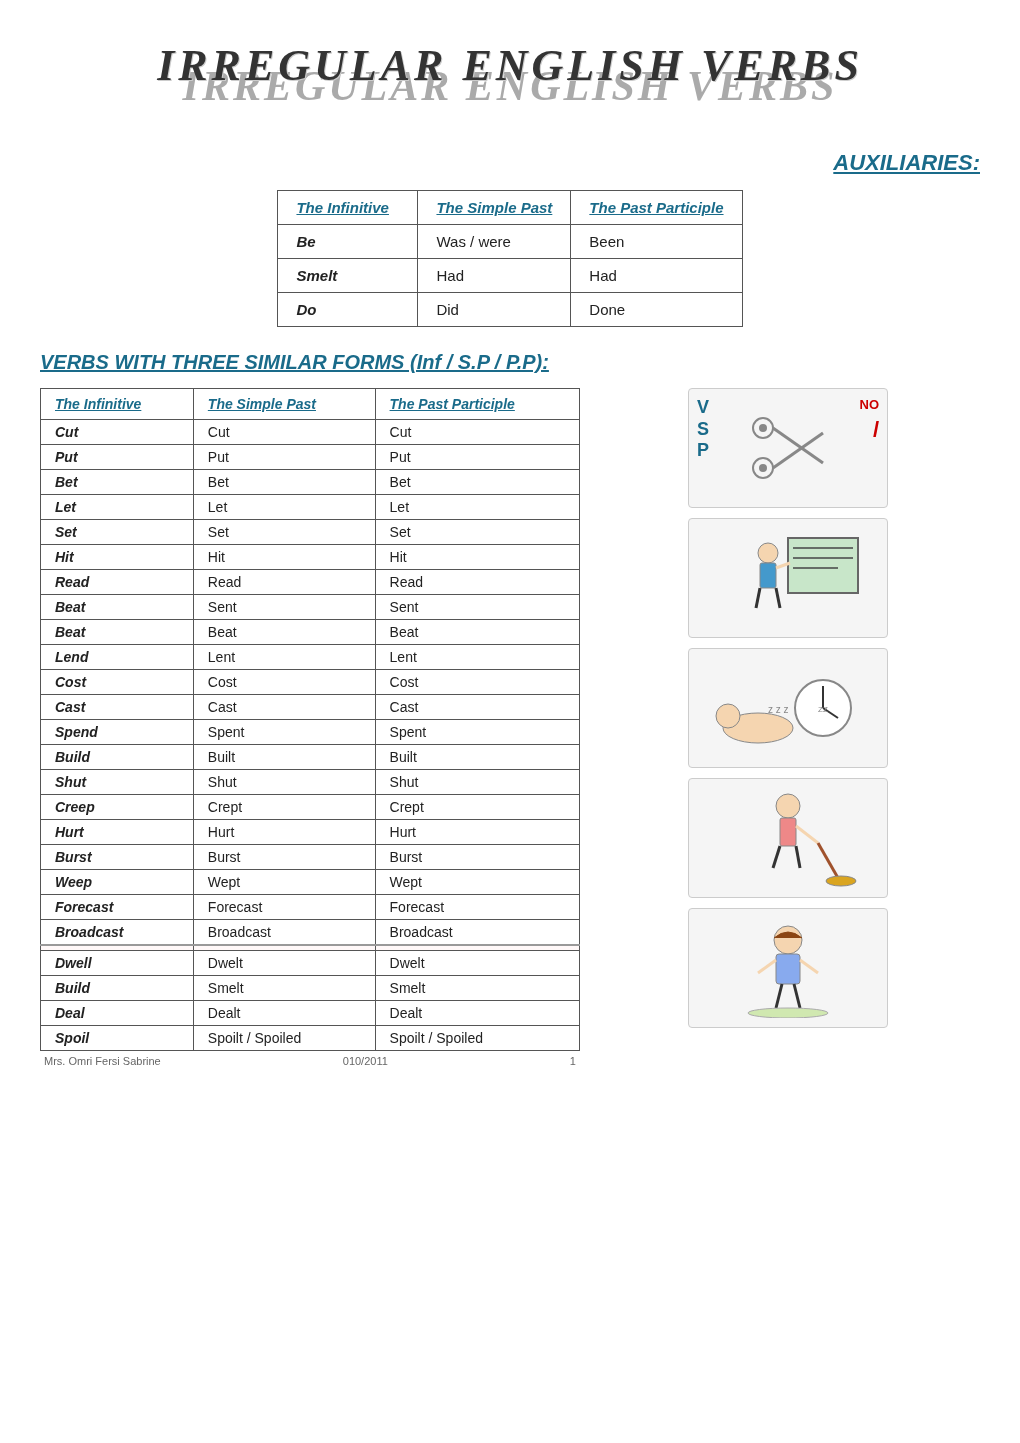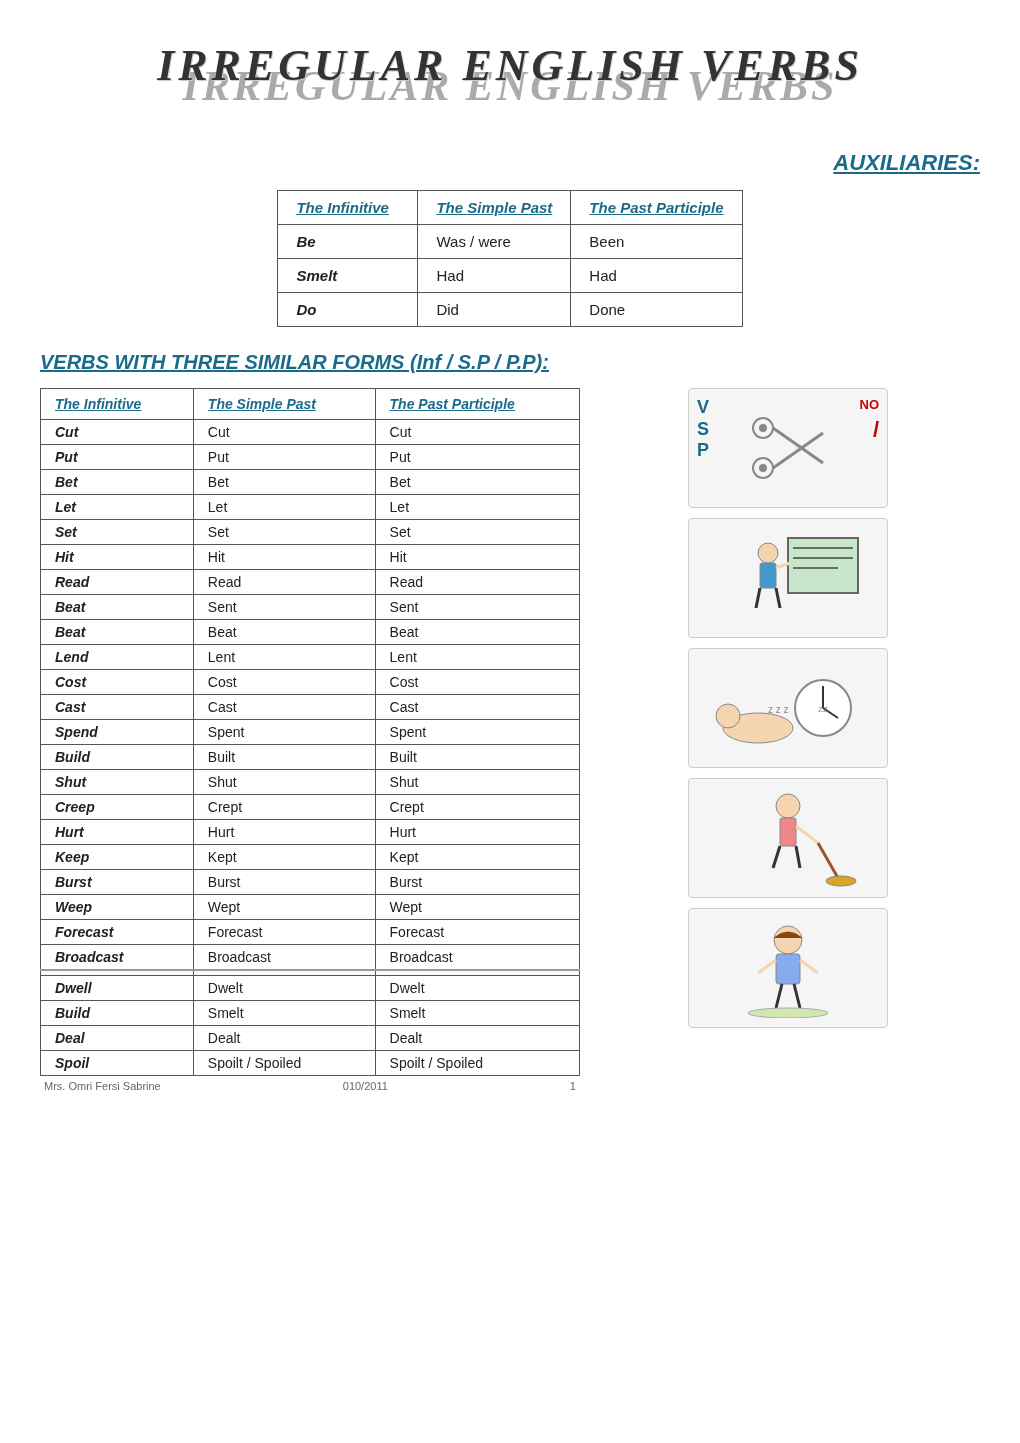--- a/index.html
+++ b/index.html
@@ -340,25 +340,20 @@
     <td class="inf-col">Creep</td>
     <td>Crept</td>
     <td>Crept</td>
   </tr>
             <tr>
     <td class="inf-col">Hurt</td>
     <td>Hurt</td>
     <td>Hurt</td>
   </tr>
             <tr>
-    <td class="inf-col">Keep</td>
-    <td>Kept</td>
-    <td>Kept</td>
-  </tr>
-            <tr>
     <td class="inf-col">Burst</td>
     <td>Burst</td>
     <td>Burst</td>
   </tr>
             <tr>
     <td class="inf-col">Weep</td>
     <td>Wept</td>
     <td>Wept</td>
   </tr>
             <tr>

